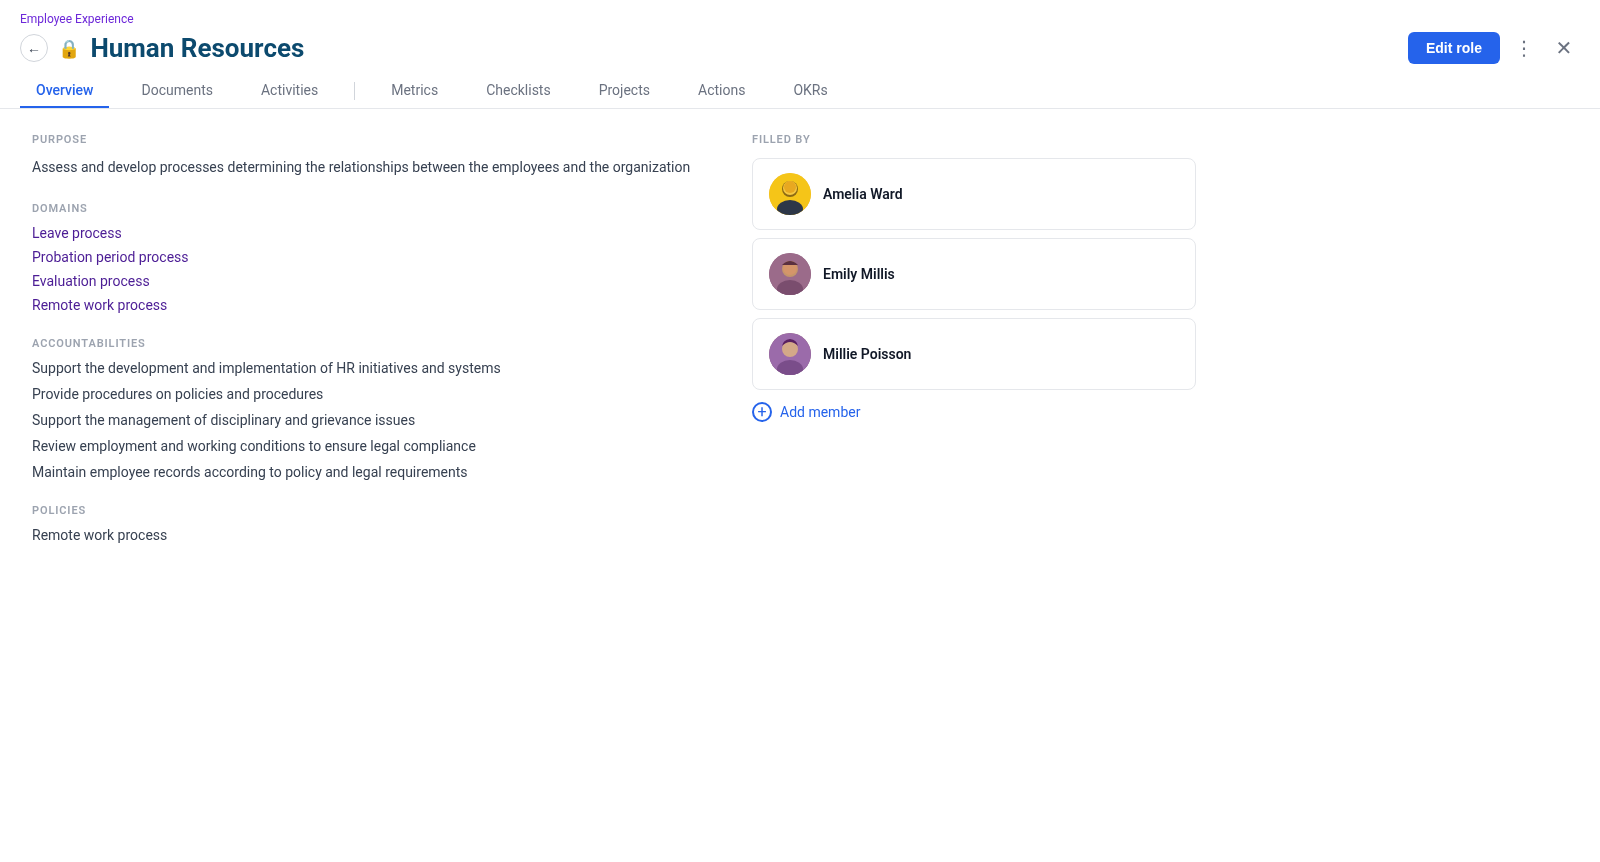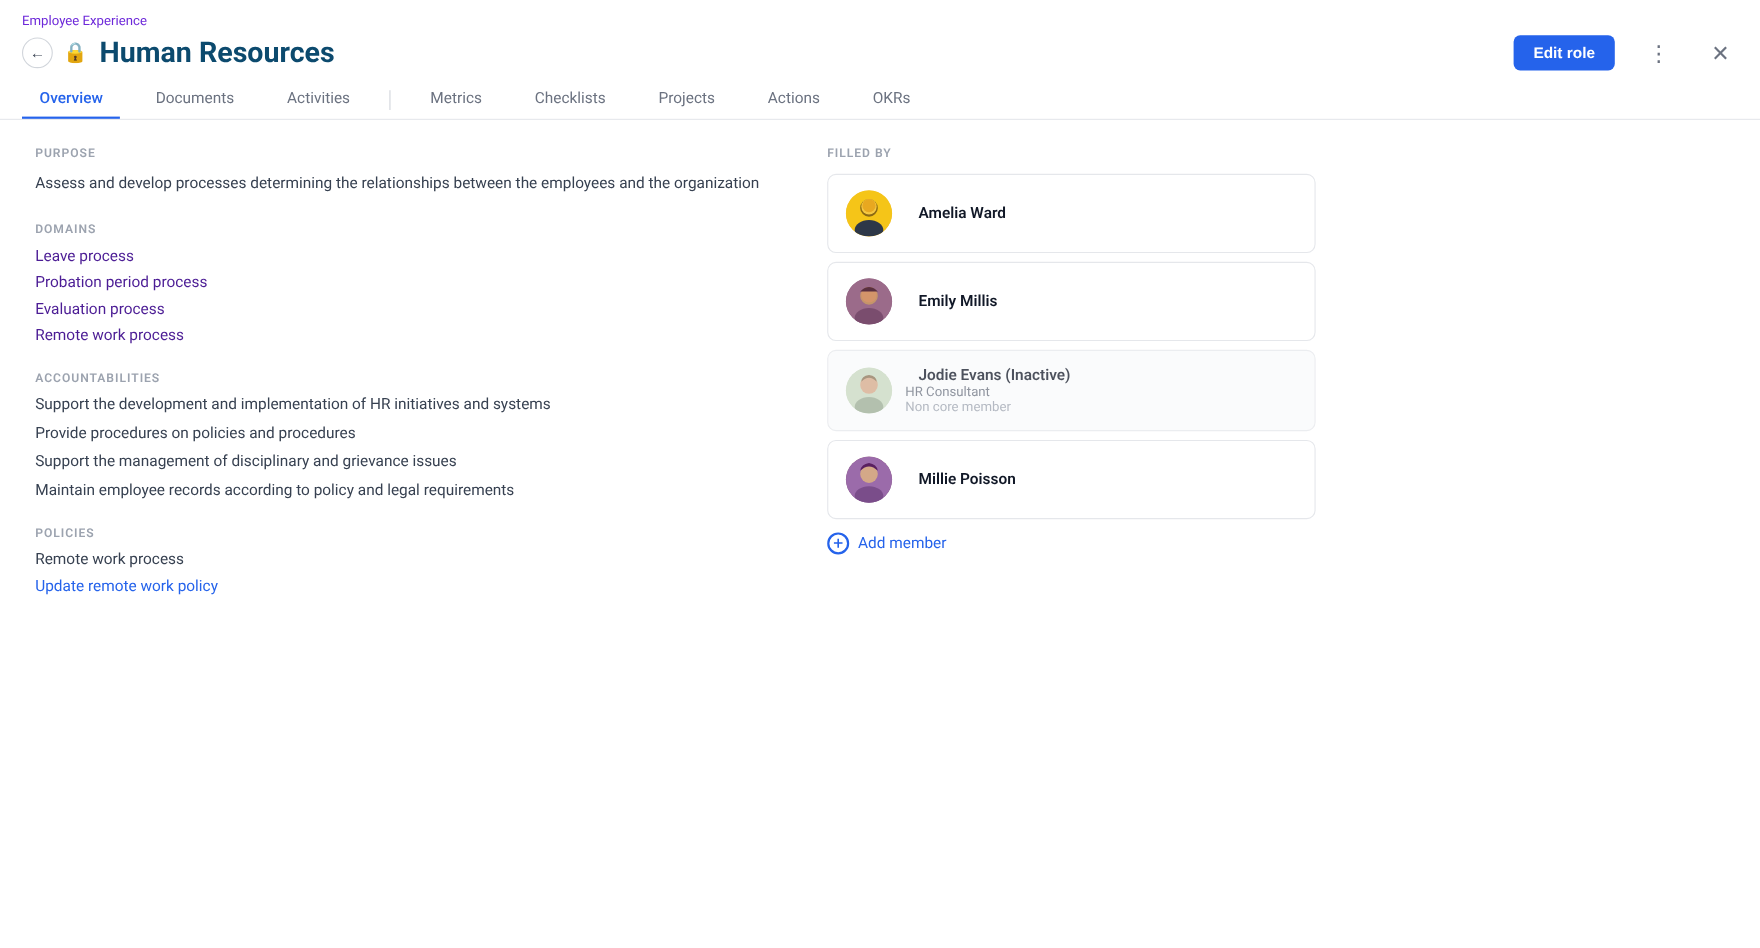--- a/index.html
+++ b/index.html
@@ -6,21 +6,21 @@
     body { font-family: -apple-system, BlinkMacSystemFont, 'Segoe UI', Roboto, sans-serif; background: #fff; color: #1a1a2e; font-size: 14px; }
 
     
     .header { padding: 12px 20px 0 20px; border-bottom: 1px solid #e5e7eb; }
     .breadcrumb { color: #6d28d9; font-size: 12px; margin-bottom: 6px; cursor: pointer; }
     .title-row { display: flex; align-items: center; justify-content: space-between; margin-bottom: 10px; }
     .title-left { display: flex; align-items: center; gap: 10px; }
     .back-btn { width: 28px; height: 28px; border-radius: 50%; border: 1px solid #d1d5db; background: #fff; cursor: pointer; display: flex; align-items: center; justify-content: center; color: #374151; font-size: 14px; }
     .lock-icon { color: #6b7280; font-size: 18px; }
     .page-title { font-size: 26px; font-weight: 700; color: #0c4a6e; }
-    .title-actions { display: flex; align-items: center; gap: 24px; }
+    .title-actions { display: flex; align-items: center; gap: 8px; }
     .edit-role-btn { background: #2563eb; color: #fff; border: none; border-radius: 6px; padding: 8px 18px; font-size: 14px; font-weight: 600; cursor: pointer; }
     .more-btn { width: 32px; height: 32px; display: flex; align-items: center; justify-content: center; cursor: pointer; color: #6b7280; font-size: 20px; border-radius: 4px; }
     .close-btn { width: 32px; height: 32px; display: flex; align-items: center; justify-content: center; cursor: pointer; color: #6b7280; font-size: 20px; }
 
     
     .tabs { display: flex; align-items: center; gap: 16px; }
     .tab { padding: 8px 16px; font-size: 14px; color: #6b7280; cursor: pointer; border-bottom: 2px solid transparent; white-space: nowrap; }
     .tab.active { color: #2563eb; border-bottom: 2px solid #2563eb; font-weight: 500; }
     .tab-divider { width: 1px; height: 18px; background: #d1d5db; margin: 0 4px; }
 
@@ -37,21 +37,21 @@
     .accountability-item { font-size: 14px; color: #374151; margin-bottom: 10px; }
     .policy-item { font-size: 14px; color: #374151; margin-bottom: 8px; }
     .policy-link { font-size: 14px; color: #2563eb; cursor: pointer; }
 
     
     .filled-by-label { font-size: 11px; font-weight: 600; color: #9ca3af; letter-spacing: 0.08em; text-transform: uppercase; margin-bottom: 12px; }
     .member-card { display: flex; align-items: center; gap: 12px; padding: 14px 16px; border: 1px solid #e5e7eb; border-radius: 8px; margin-bottom: 8px; background: #fff; }
     .member-card.inactive { opacity: 0.75; background: #f9fafb; }
     .avatar { width: 42px; height: 42px; border-radius: 50%; display: flex; align-items: center; justify-content: center; font-size: 18px; overflow: hidden; flex-shrink: 0; }
     .member-info { display: flex; flex-direction: column; }
-    .member-name { font-size: 14px; font-weight: 600; color: #111827; margin-left: 12px; }
+    .member-name { font-size: 14px; font-weight: 600; color: #111827; }
     .member-role { font-size: 12px; color: #6b7280; }
     .member-tag { font-size: 12px; color: #9ca3af; }
 
     .add-member-btn { display: flex; align-items: center; gap: 8px; color: #2563eb; font-size: 14px; cursor: pointer; margin-top: 8px; padding: 4px 0; }
     .add-icon { width: 20px; height: 20px; border-radius: 50%; border: 2px solid #2563eb; display: flex; align-items: center; justify-content: center; font-size: 16px; line-height: 1; }
 
     
     .avatar-amelia { background: radial-gradient(circle at 50% 35%, #f5c842 40%, #e8a820 100%); }
     .avatar-emily { background: radial-gradient(circle at 50% 35%, #9b6b8a 40%, #7a4d6e 100%); }
     .avatar-jodie { background: #c8d8c0; }
@@ -96,25 +96,25 @@
     <div class="section-label">DOMAINS</div>
     <div class="domain-item">Leave process</div>
     <div class="domain-item">Probation period process</div>
     <div class="domain-item">Evaluation process</div>
     <div class="domain-item">Remote work process</div>
 
     <div class="section-label">ACCOUNTABILITIES</div>
     <div class="accountability-item">Support the development and implementation of HR initiatives and systems</div>
     <div class="accountability-item">Provide procedures on policies and procedures</div>
     <div class="accountability-item">Support the management of disciplinary and grievance issues</div>
+    <div class="accountability-item">Review employment and working conditions to ensure legal compliance</div>
     <div class="accountability-item">Maintain employee records according to policy and legal requirements</div>
 
     <div class="section-label">POLICIES</div>
     <div class="policy-item">Remote work process</div>
-    <div class="policy-link">Update remote work policy</div>
   </div>
 
   <div class="right-col">
     <div class="filled-by-label">FILLED BY</div>
 
     <div class="member-card">
       <div class="avatar avatar-amelia">
         <svg width="42" height="42" viewBox="0 0 42 42">
           <circle cx="21" cy="21" r="21" fill="#f5c518"></circle>
           <circle cx="21" cy="16" r="8" fill="#8B6914"></circle>
@@ -136,36 +136,20 @@
           <ellipse cx="21" cy="36" rx="13" ry="9" fill="#7a4d6e"></ellipse>
           <circle cx="21" cy="15" r="7" fill="#d4956a"></circle>
           <path d="M13 12 Q21 4 29 12" fill="#5a3040"></path>
         </svg>
       </div>
       <div class="member-info">
         <span class="member-name">Emily Millis</span>
       </div>
     </div>
 
-    <div class="member-card inactive">
-      <div class="avatar avatar-jodie">
-        <svg width="42" height="42" viewBox="0 0 42 42">
-          <circle cx="21" cy="21" r="21" fill="#c8d8c0"></circle>
-          <circle cx="21" cy="16" r="8" fill="#d4a888"></circle>
-          <ellipse cx="21" cy="36" rx="13" ry="9" fill="#9aac94"></ellipse>
-          <circle cx="21" cy="15" r="7" fill="#d4a888"></circle>
-          <path d="M14 13 Q21 6 28 13 Q28 8 21 7 Q14 8 14 13" fill="#8B7355"></path>
-        </svg>
-      </div>
-      <div class="member-info">
-        <span class="member-name">Jodie Evans (Inactive)</span>
-        <span class="member-role">HR Consultant</span>
-        <span class="member-tag">Non core member</span>
-      </div>
-    </div>
 
     <div class="member-card">
       <div class="avatar avatar-millie">
         <svg width="42" height="42" viewBox="0 0 42 42">
           <circle cx="21" cy="21" r="21" fill="#9b6baa"></circle>
           <circle cx="21" cy="16" r="8" fill="#d4a888"></circle>
           <ellipse cx="21" cy="36" rx="13" ry="9" fill="#7a4d8a"></ellipse>
           <circle cx="21" cy="15" r="7" fill="#d4a888"></circle>
           <path d="M13 13 Q21 5 29 13 Q28 7 21 6 Q14 7 13 13" fill="#5a2060"></path>
         </svg>

